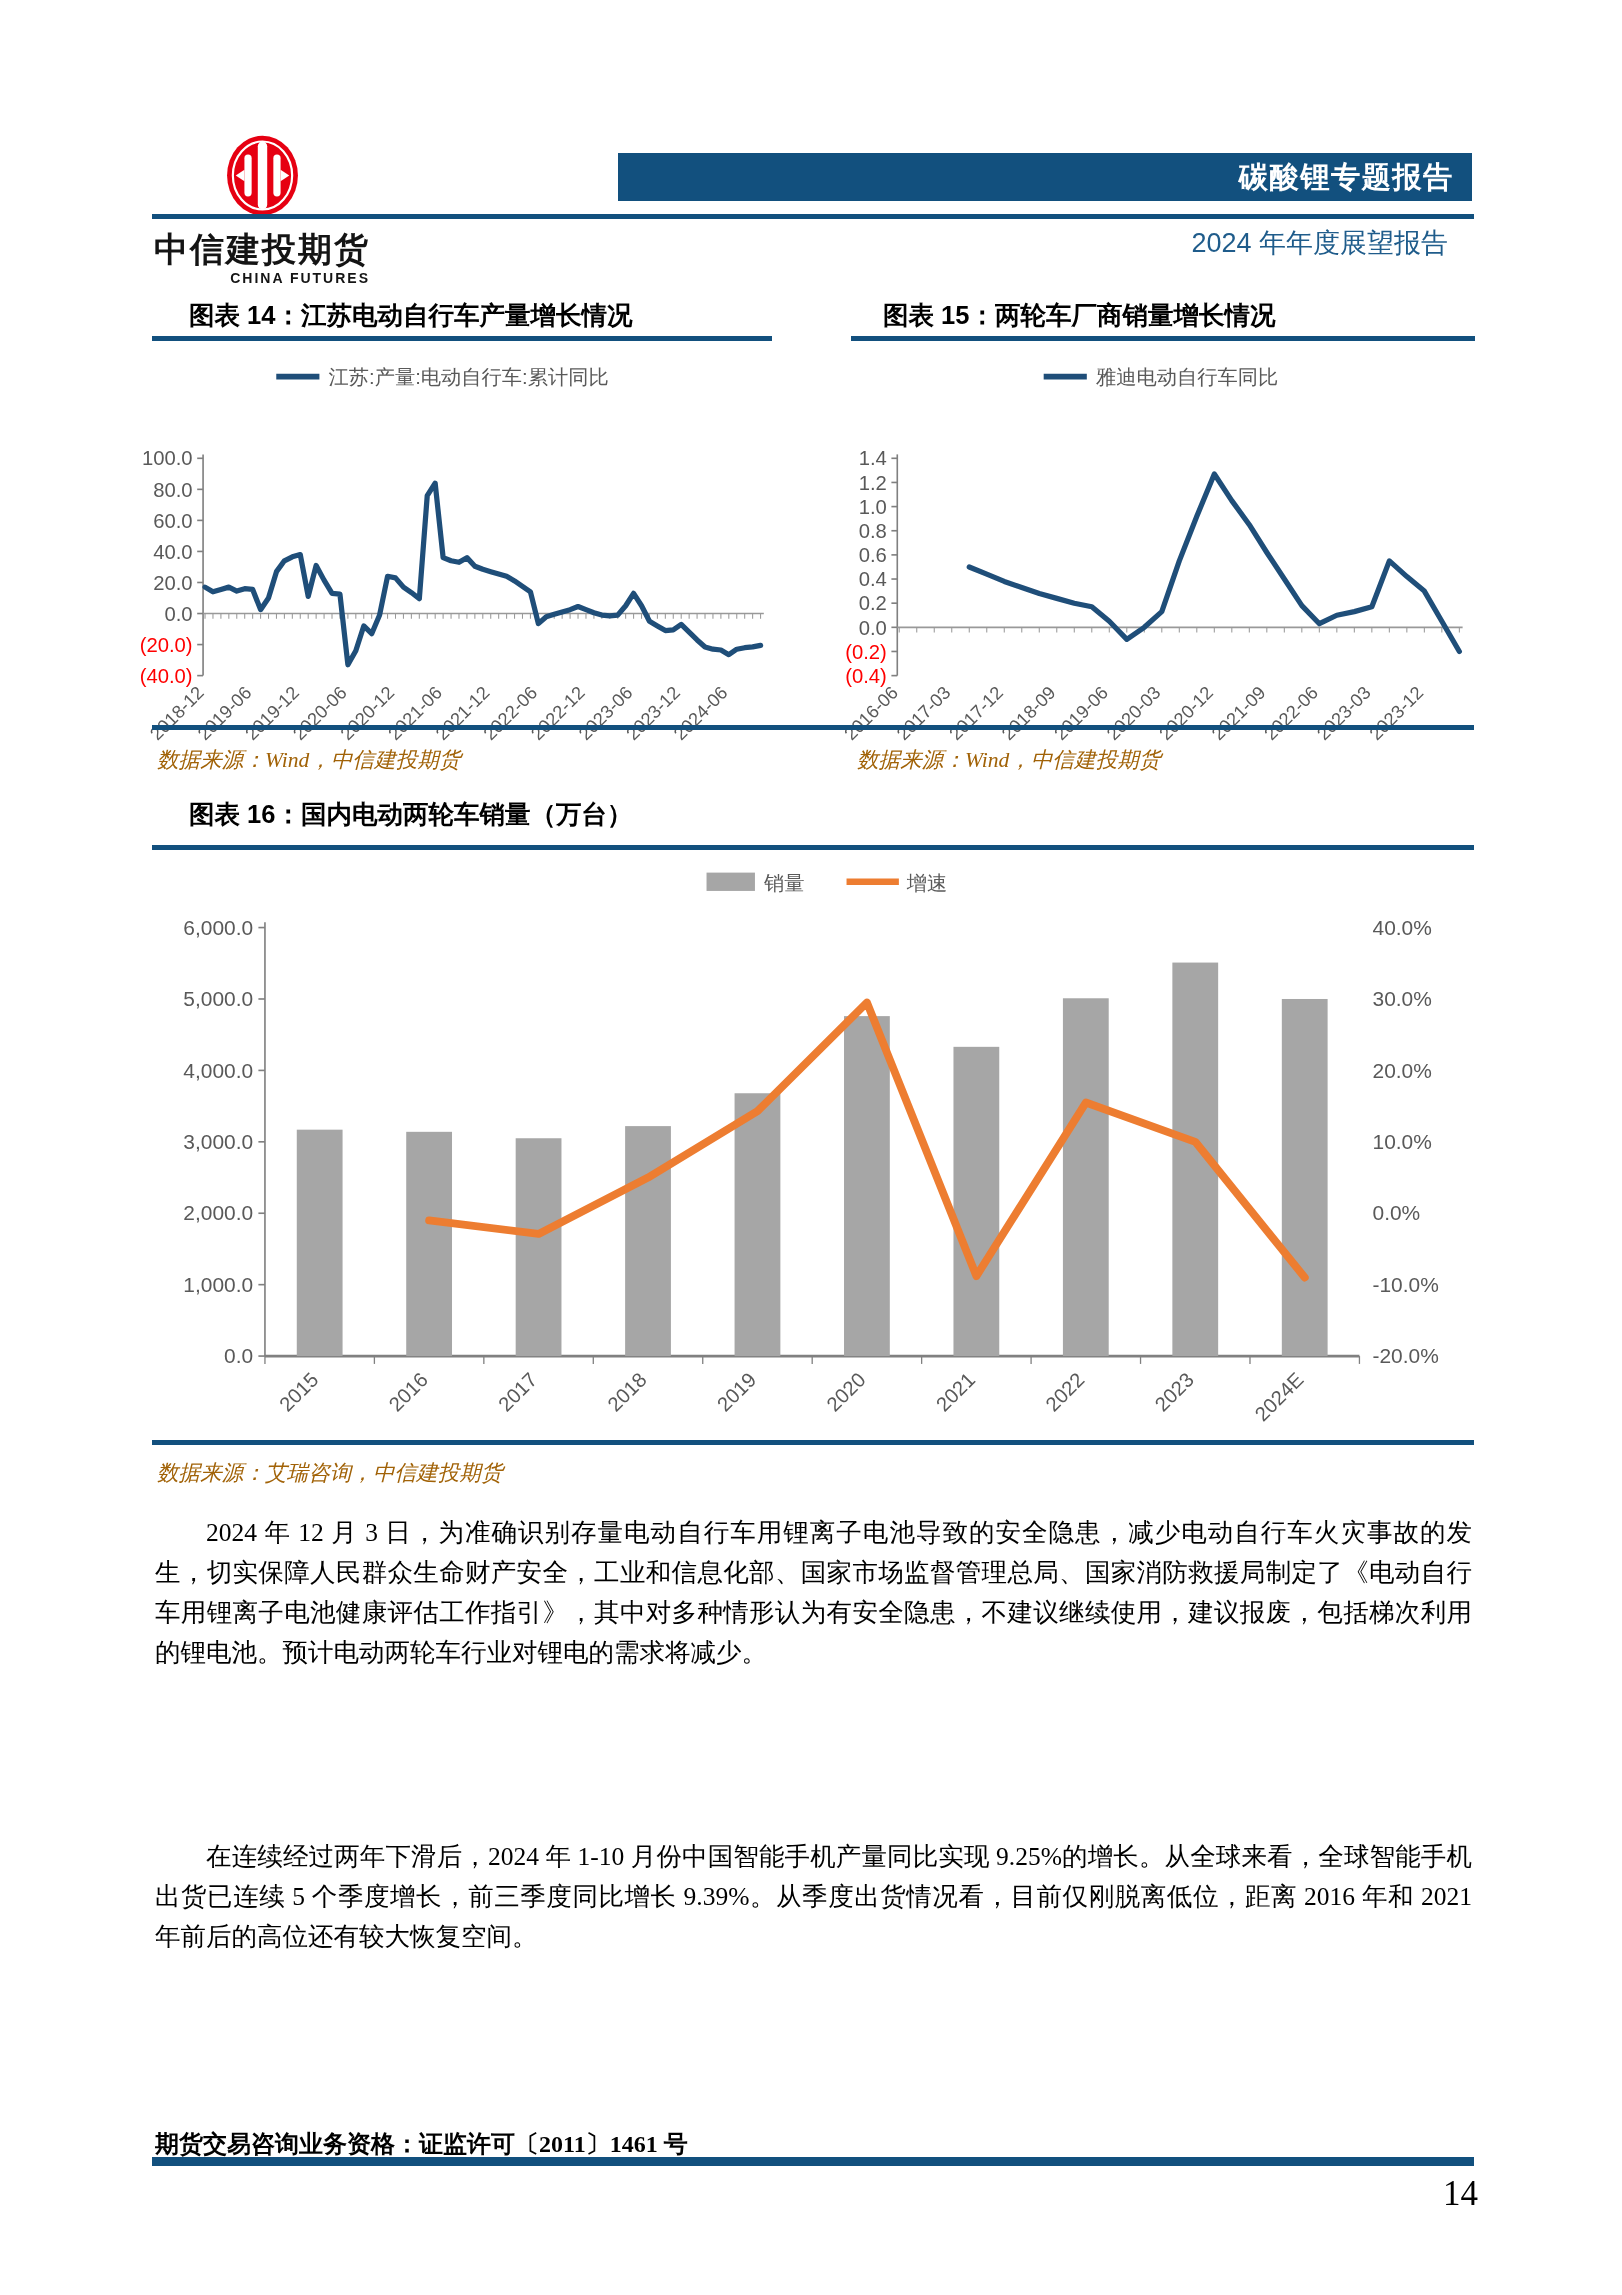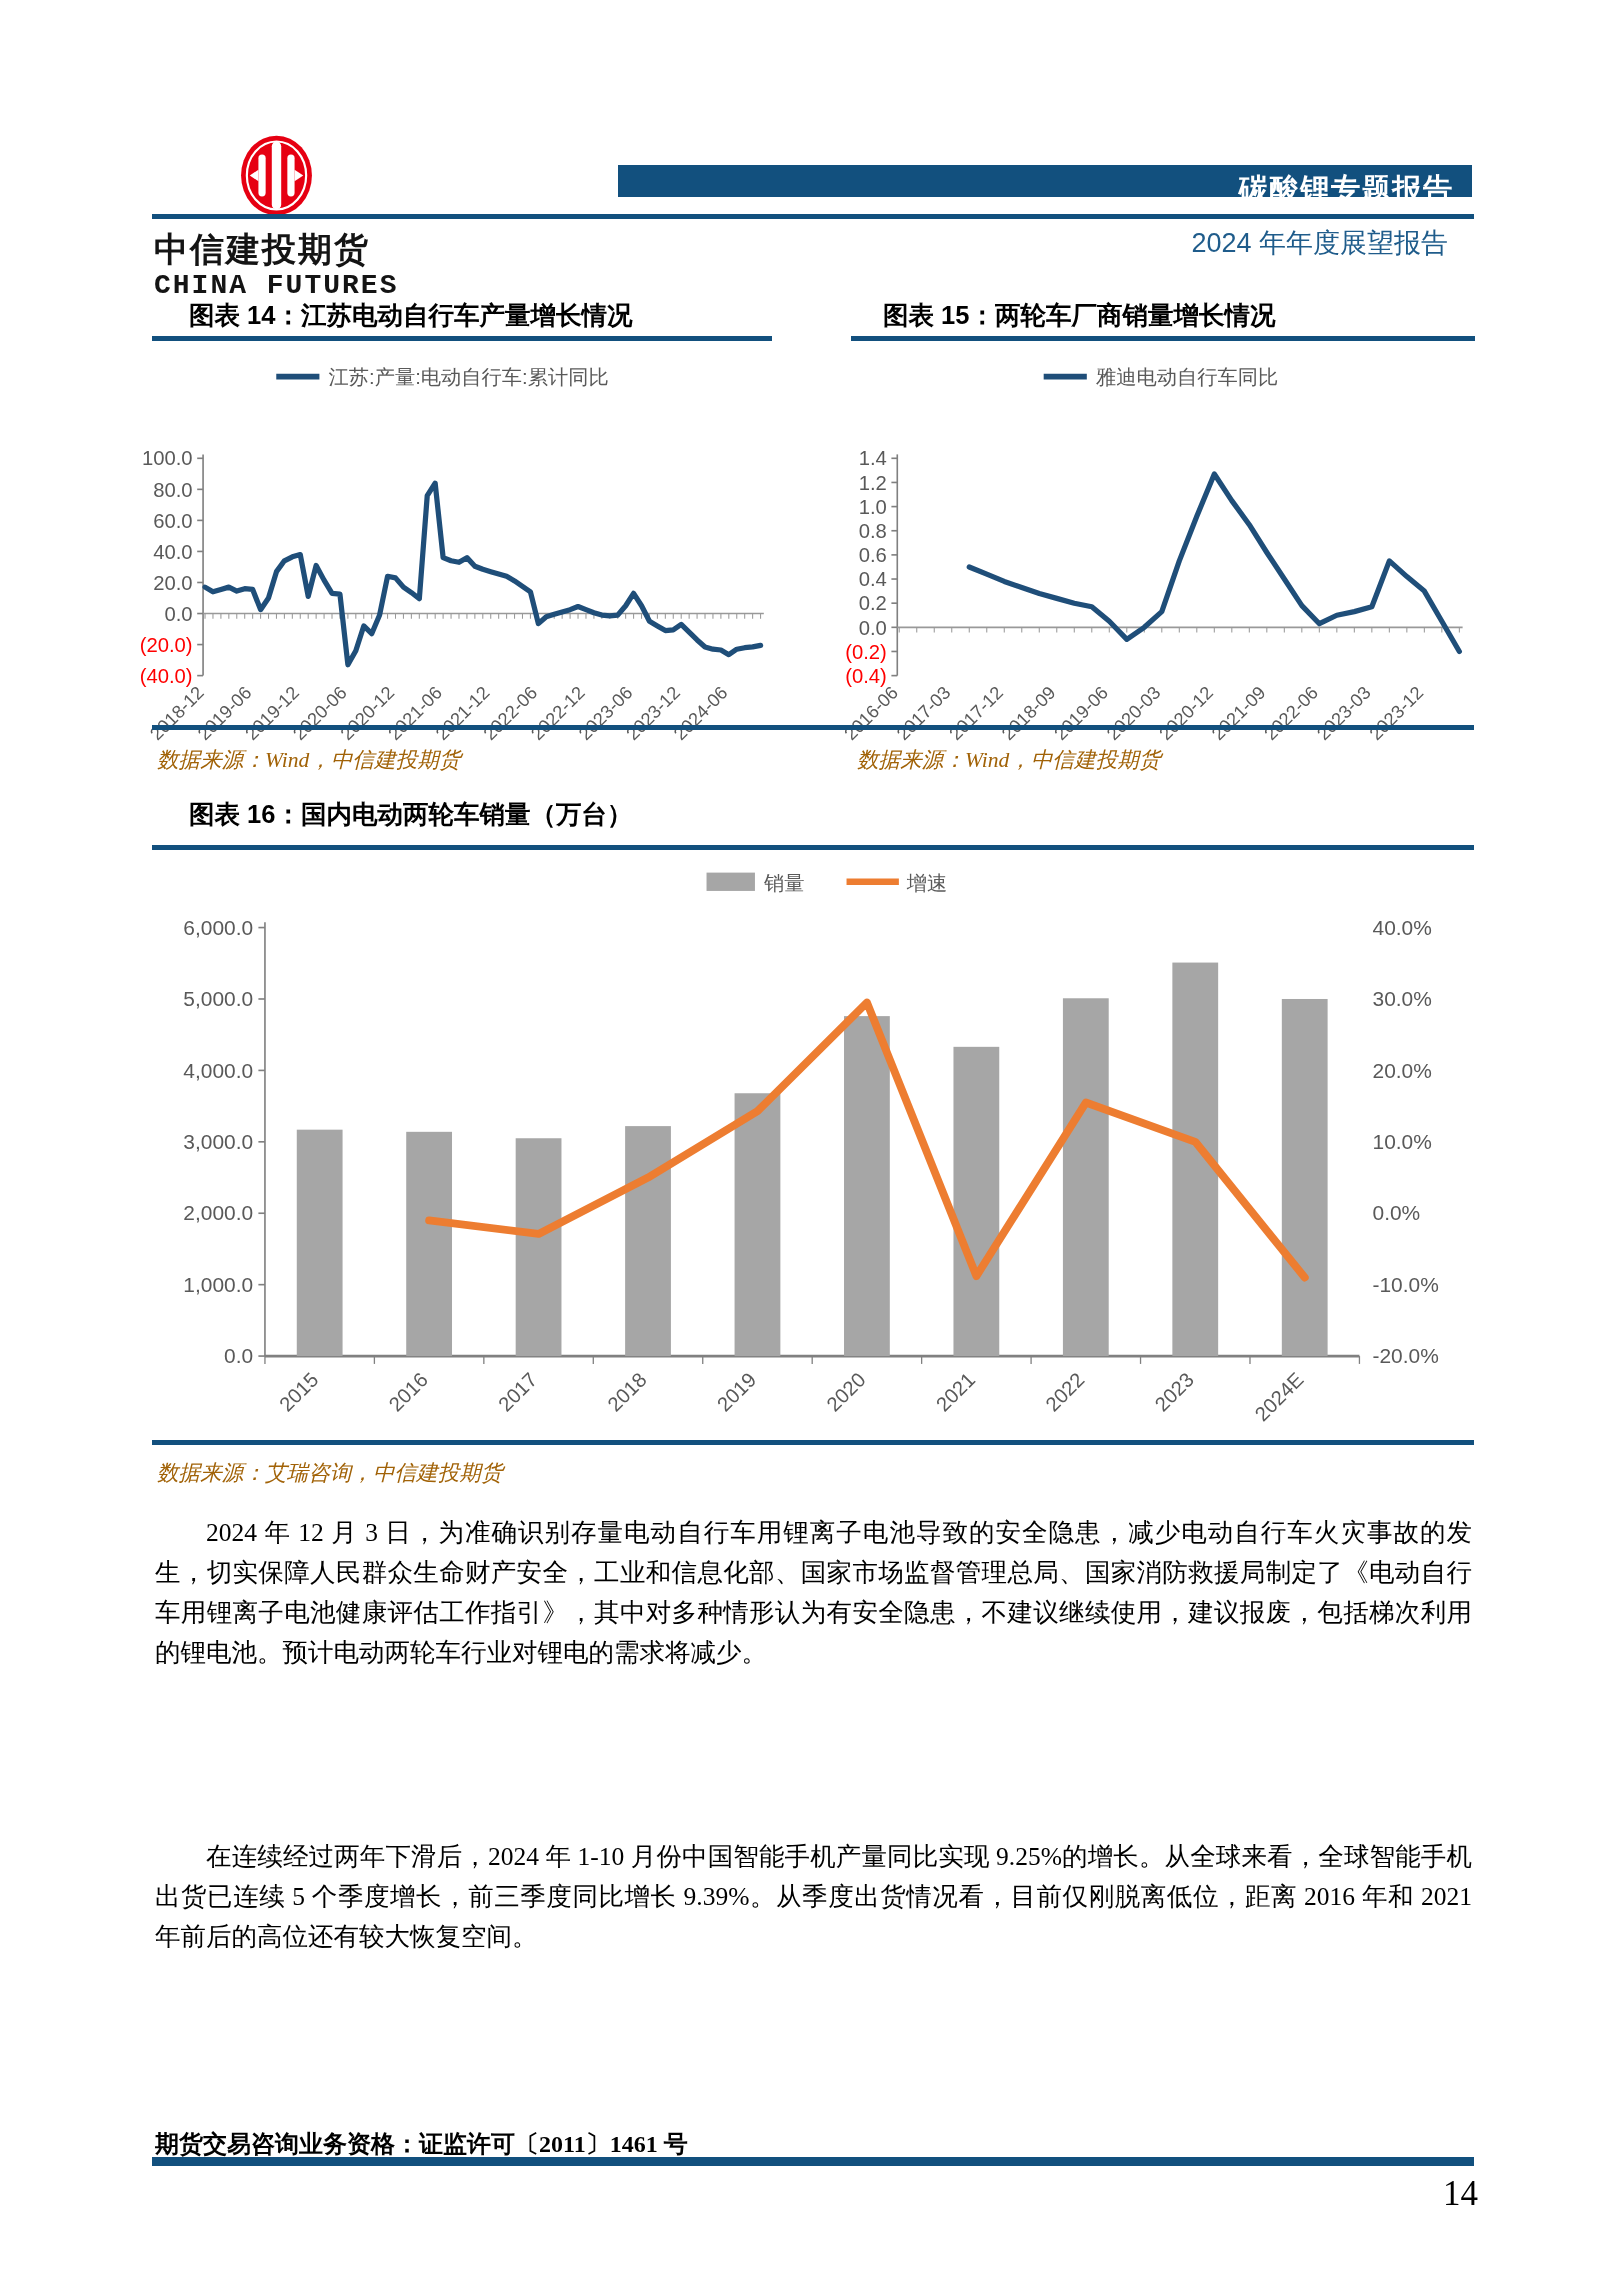--- a/index.html
+++ b/index.html
@@ -8,26 +8,26 @@
     position:relative; width:1623px; height:2295px; background:#fff;
     font-family:"Liberation Serif","DejaVu Serif",serif; overflow:hidden;
   }
   .abs { position:absolute;flex-direction:column; }
 
   
   .logo { left:154px; top:135px; display:flex; align-items:center; gap:14.4px; }
   .logo-mark { width:73px; height:81px; }
   .logo-cn { font-family:"Liberation Sans","DejaVu Sans",sans-serif; font-weight:700;
              font-size:34px; color:#141414; letter-spacing:2px; line-height:1.12; }
-  .logo-en { font-family:Liberation Mono, monospace; font-weight:600;
-             font-size:28px; color:#141414; letter-spacing:2px; margin-top:2px;text-align:right; }
-  .badge { left:618px; top:153px; width:854px; height:32px; background:var(--blue);
+  .logo-en { font-family:Liberation Sans, sans-serif; font-weight:600;
+             font-size:14px; color:#141414; letter-spacing:2px; margin-top:2px;text-align:right; }
+  .badge { left:618px; top:153px; width:854px; height:48px; background:var(--blue);
            color:#fff; font-family:"Liberation Sans","DejaVu Sans",sans-serif;
            font-size:29.4px; font-weight:700; line-height:48px; text-align:right;
-           padding-right:18.3px; letter-spacing:1.3px;margin-top:12px; }
+           padding-right:18.3px; letter-spacing:1.3px; }
   .rule { position:absolute; left:152px; width:1322px; height:4.6px; background:var(--blue); }
   .subtitle { top:225px; right:175px; color:var(--blue-sub); font-size:27px;
               font-family:"Liberation Sans","DejaVu Sans",sans-serif; }
 
   
   .figtitle { font-family:"Liberation Sans","DejaVu Sans",sans-serif; font-weight:700;
               font-size:25.5px; color:#000;margin-left:32px; }
   .trule { position:absolute; height:5.2px; background:var(--blue); }
   .chart { position:absolute; overflow:visible; }
   .chart text { font-family:"Liberation Sans","DejaVu Sans",sans-serif; }

